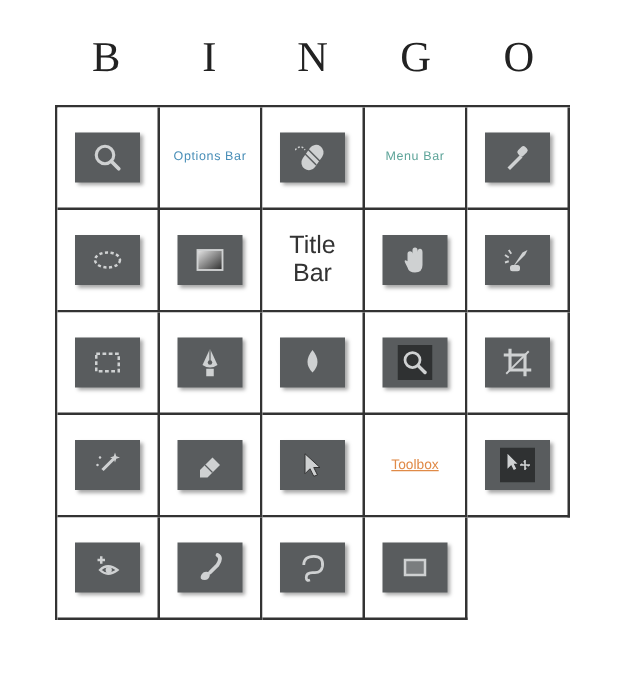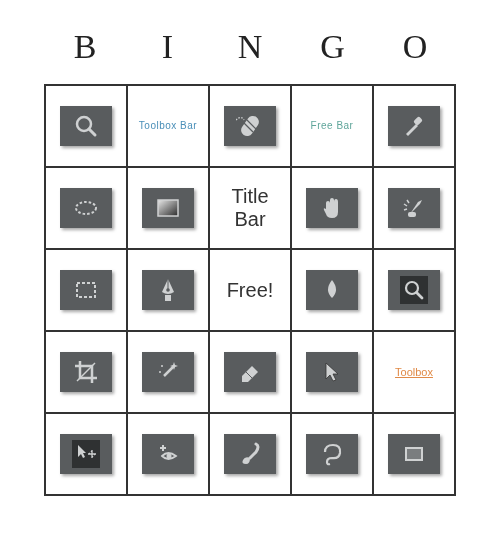--- a/index.html
+++ b/index.html
@@ -75,34 +75,34 @@
 <div class="grid">
     <div class="cell">
       <div class="tool-icon">
         <svg viewBox="0 0 28 28">
           <circle cx="12" cy="12" r="7" fill="none" stroke="#cfd1d2" stroke-width="2.5"></circle>
           <line x1="17" y1="17" x2="23" y2="23" stroke="#cfd1d2" stroke-width="3" stroke-linecap="round"></line>
         </svg>
       </div>
     </div>
     <div class="cell">
-      <span class="text-blue">Toolbox  Bar</span>
+      <span class="text-blue">Options  Bar</span>
     </div>
     <div class="cell">
       <div class="tool-icon">
         <svg viewBox="0 0 28 28">
           <rect x="8" y="3" width="12" height="22" rx="6" transform="rotate(35 14 14)" fill="#cfd1d2"></rect>
           <line x1="7" y1="10" x2="17" y2="20" stroke="#595c5e" stroke-width="1.2"></line>
           <line x1="10" y1="7" x2="20" y2="17" stroke="#595c5e" stroke-width="1.2"></line>
           <path d="M0 8 Q5 3 8 8" fill="none" stroke="#cfd1d2" stroke-width="1.2" stroke-dasharray="1.5 1.5"></path>
         </svg>
       </div>
     </div>
     <div class="cell">
-      <span class="text-teal">Free  Bar</span>
+      <span class="text-teal">Menu  Bar</span>
     </div>
     <div class="cell">
       <div class="tool-icon">
         <svg viewBox="0 0 28 28">
           <path d="M6 22 L16 12 L18 14 L8 24 Z" fill="#cfd1d2"></path>
           <rect x="15" y="5" width="6" height="8" rx="2" transform="rotate(45 18 9)" fill="#cfd1d2"></rect>
         </svg>
       </div>
     </div>
     <div class="cell">
@@ -155,23 +155,20 @@
       <div class="tool-icon">
         <svg viewBox="0 0 28 28">
           <path d="M14 3 L20 16 Q14 20 8 16 Z" fill="#cfd1d2"></path>
           <circle cx="14" cy="14" r="1.8" fill="#595c5e"></circle>
           <line x1="14" y1="3" x2="14" y2="14" stroke="#595c5e" stroke-width="1"></line>
           <rect x="11" y="19" width="6" height="6" fill="#cfd1d2"></rect>
         </svg>
       </div>
     </div>
     <div class="cell">
-      <span class="text-cell">Free!</span>
-    </div>
-    <div class="cell">
       <div class="tool-icon">
         <svg viewBox="0 0 28 28">
           <path d="M14 4 Q22 14 14 22 Q6 14 14 4 Z" fill="#cfd1d2"></path>
         </svg>
       </div>
     </div>
     <div class="cell">
       <div class="tool-icon">
         <svg viewBox="0 0 28 28">
           <rect x="0" y="0" width="28" height="28" fill="#2f3132"></rect>

